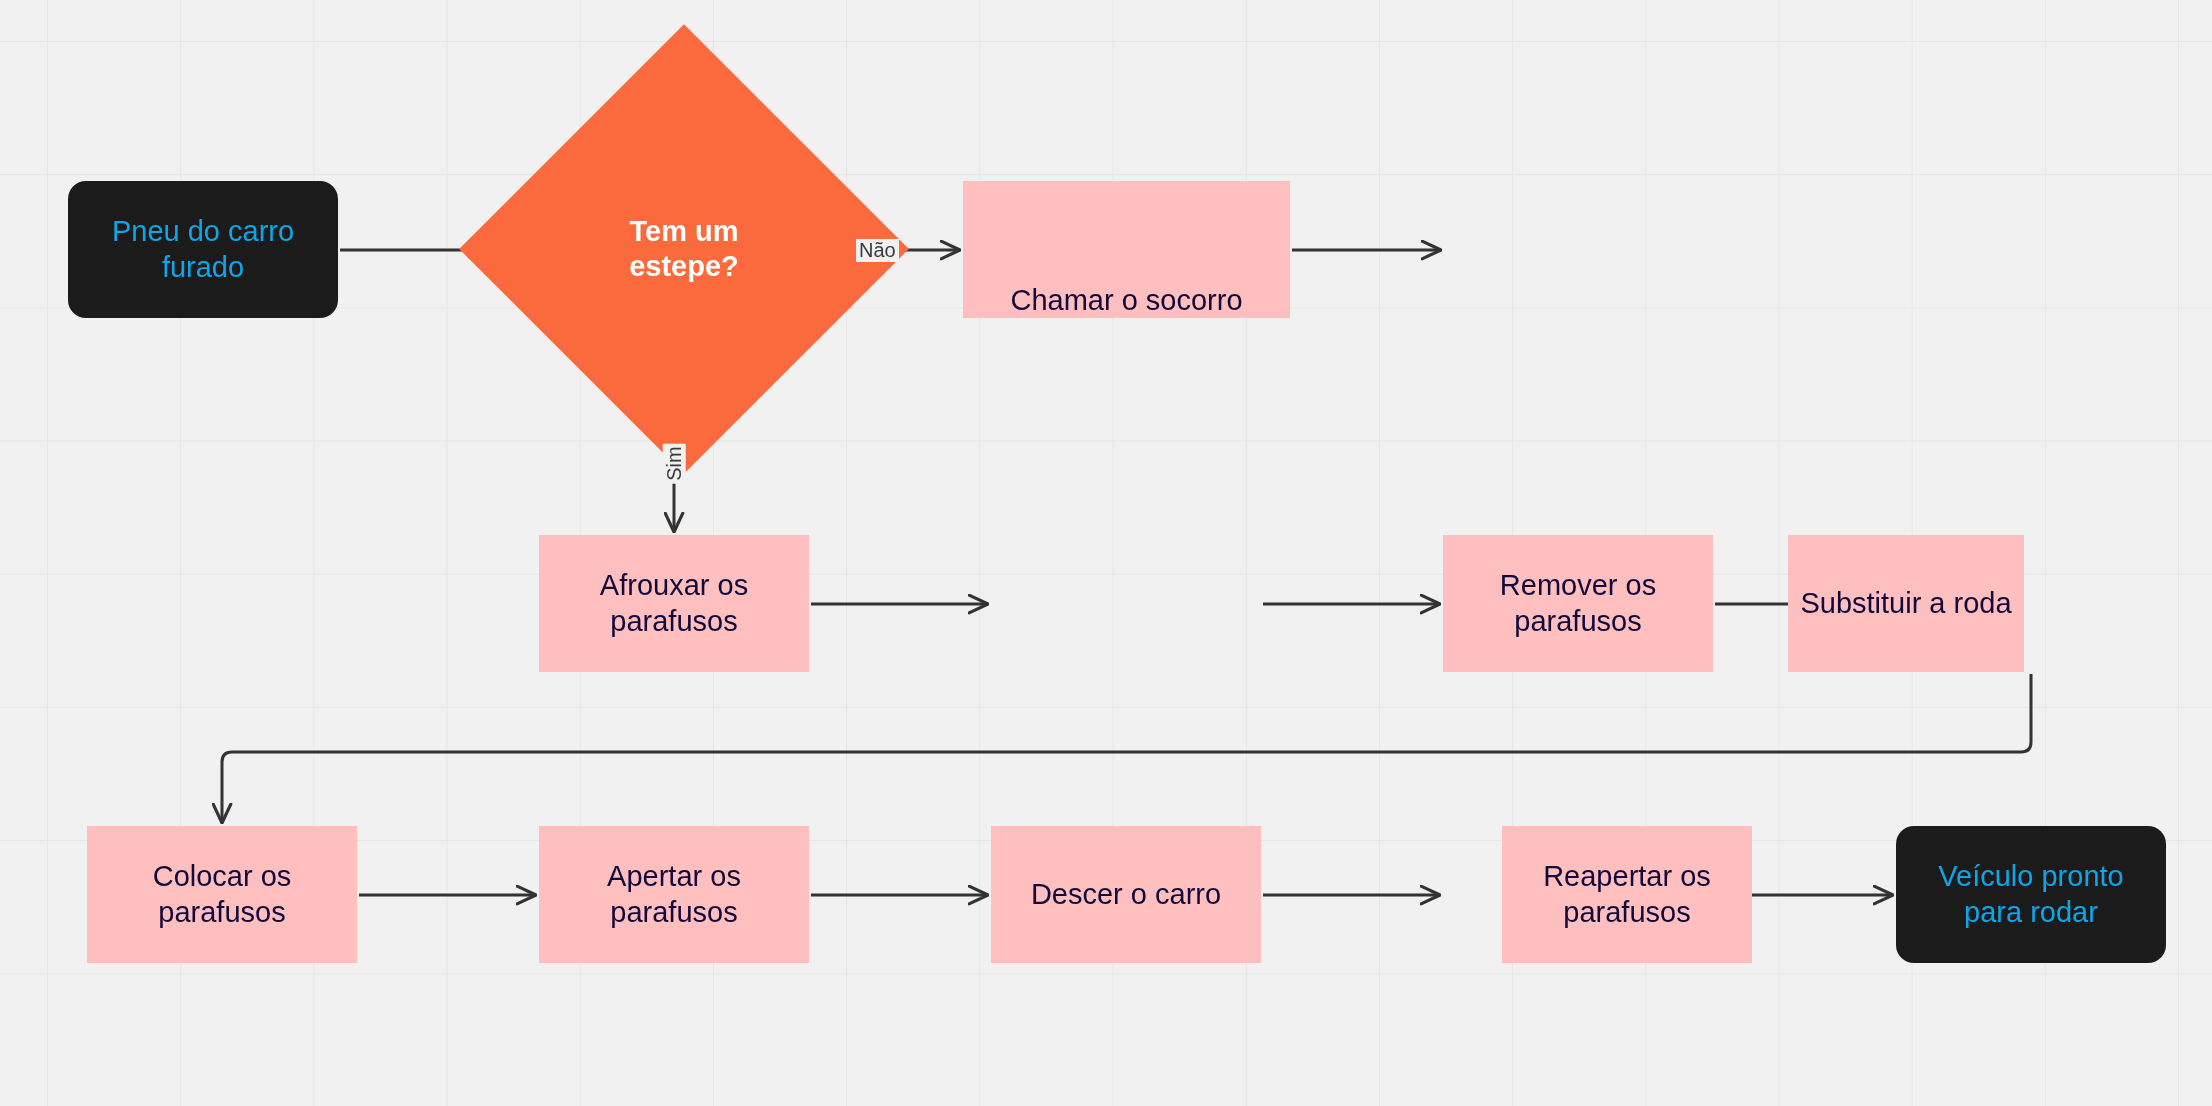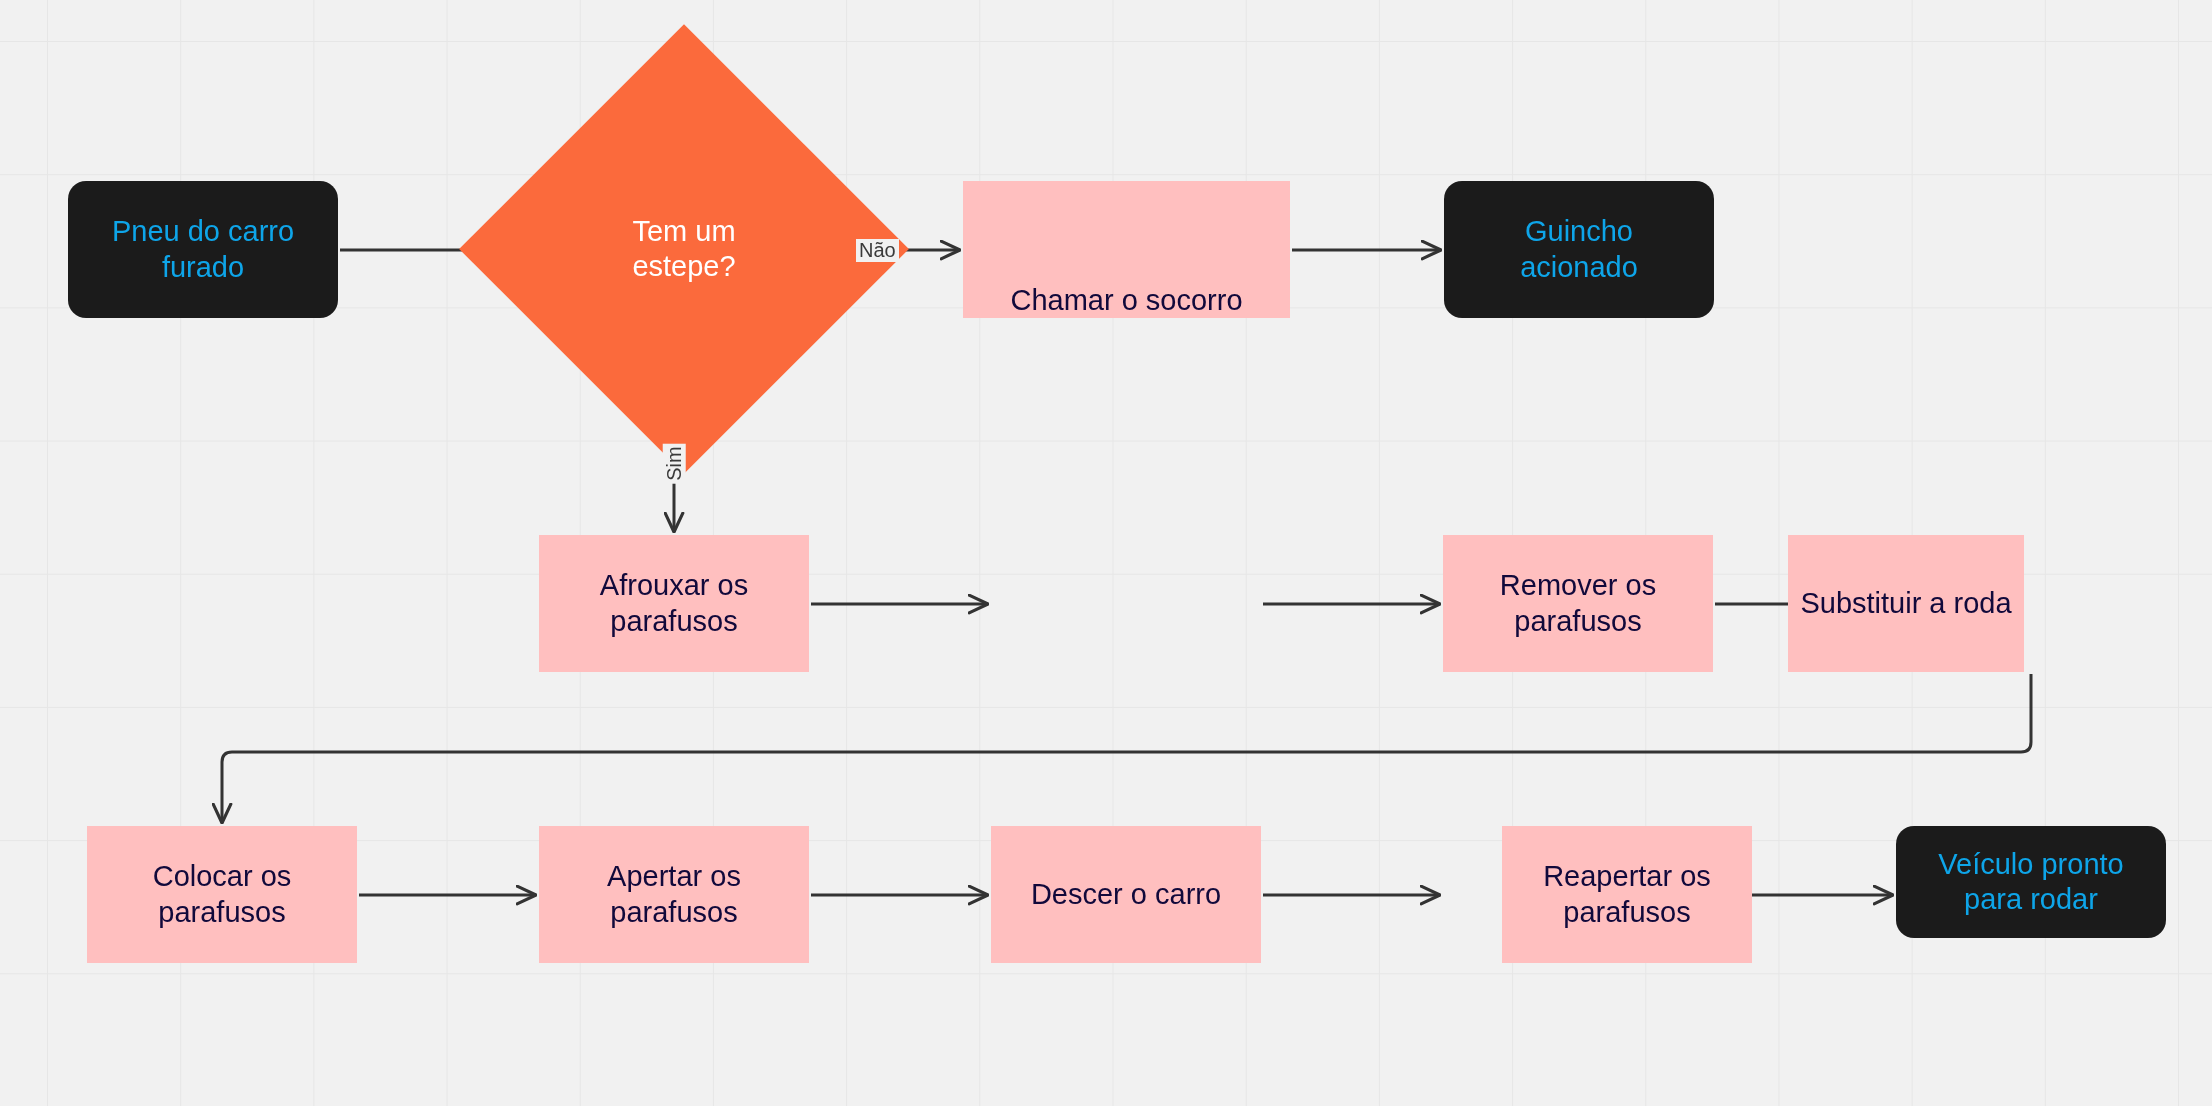--- a/index.html
+++ b/index.html
@@ -59,20 +59,21 @@
     left: 0; top: 0;
     width: 100%;
     height: 100%;
     background: #fb6a3c;
     transform: rotate(45deg);
     z-index: -1;
   }
   .diamond-label {
     position: relative;
     z-index: 1;
+    font-weight: bold;
   }
   .edge-label {
     position: absolute;
     font-family: "Liberation Sans", sans-serif;
     font-size: 20px;
     color: #3a3a3a;
     background: #f1f1f1;
     padding: 0 3px;
     z-index: 3;
     white-space: nowrap;
@@ -133,24 +134,20 @@
   <div class="node node-decision" style="left:525px; top:90px; width:318px; height:318px;">
     <span class="diamond-shape"></span>
     <span class="diamond-label">Tem um
 estepe?</span>
   </div>
 
   <div class="node node-process" style="left:963px; top:181px; width:327px; height:137px;align-items:flex-end;">
     <span>Chamar o socorro</span>
   </div>
 
-  <div class="node node-terminal" style="left:1444px; top:181px; width:270px; height:137px;">
-    <span>Guincho
-acionado</span>
-  </div>
 
   <div class="node node-process" style="left:539px; top:535px; width:270px; height:137px;">
     <span>Afrouxar os
 parafusos</span>
   </div>
 
 
   <div class="node node-process" style="left:1443px; top:535px; width:270px; height:137px;">
     <span>Remover os
 parafusos</span>
@@ -172,21 +169,21 @@
 
   <div class="node node-process" style="left:991px; top:826px; width:270px; height:137px;">
     <span>Descer o carro</span>
   </div>
 
   <div class="node node-process" style="left:1502px; top:826px; width:250px; height:137px;">
     <span>Reapertar os
 parafusos</span>
   </div>
 
-  <div class="node node-terminal" style="left:1896px; top:826px; width:270px; height:112px;">
+  <div class="node node-terminal" style="left:1896px; top:826px; width:270px; height:137px;">
     <span>Veículo pronto
 para rodar</span>
   </div>
 
   <div class="edge-label" style="left:856px; top:239px;">Não</div>
 
   <div class="edge-label vertical" style="left:654px; top:452px;">Sim</div>
 
 </div>
 

